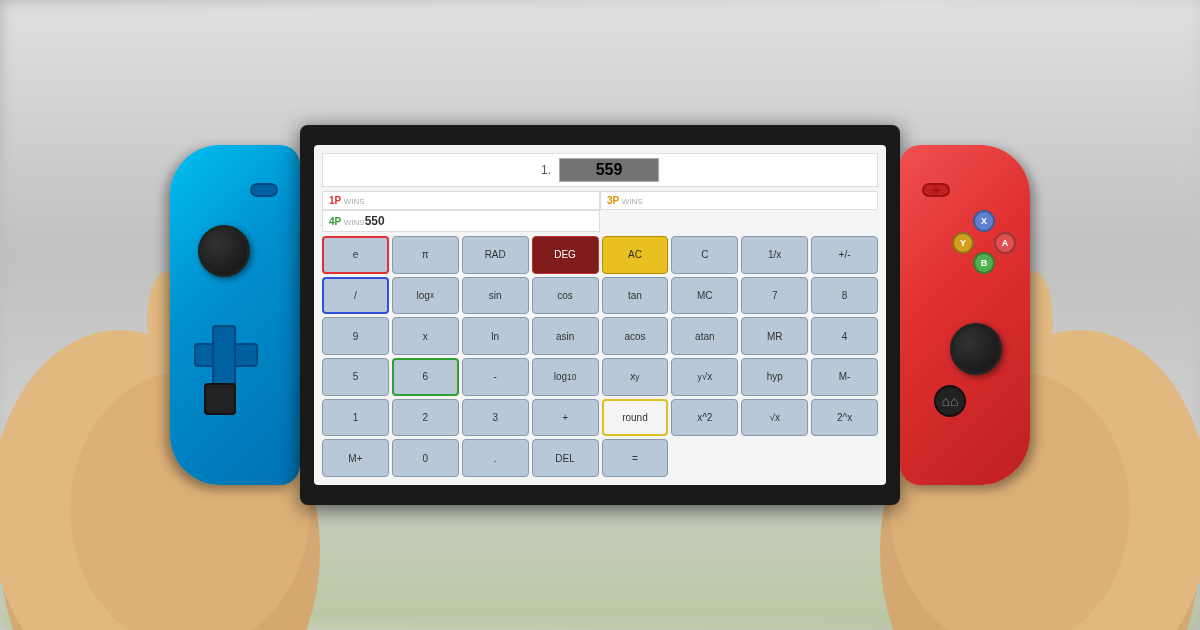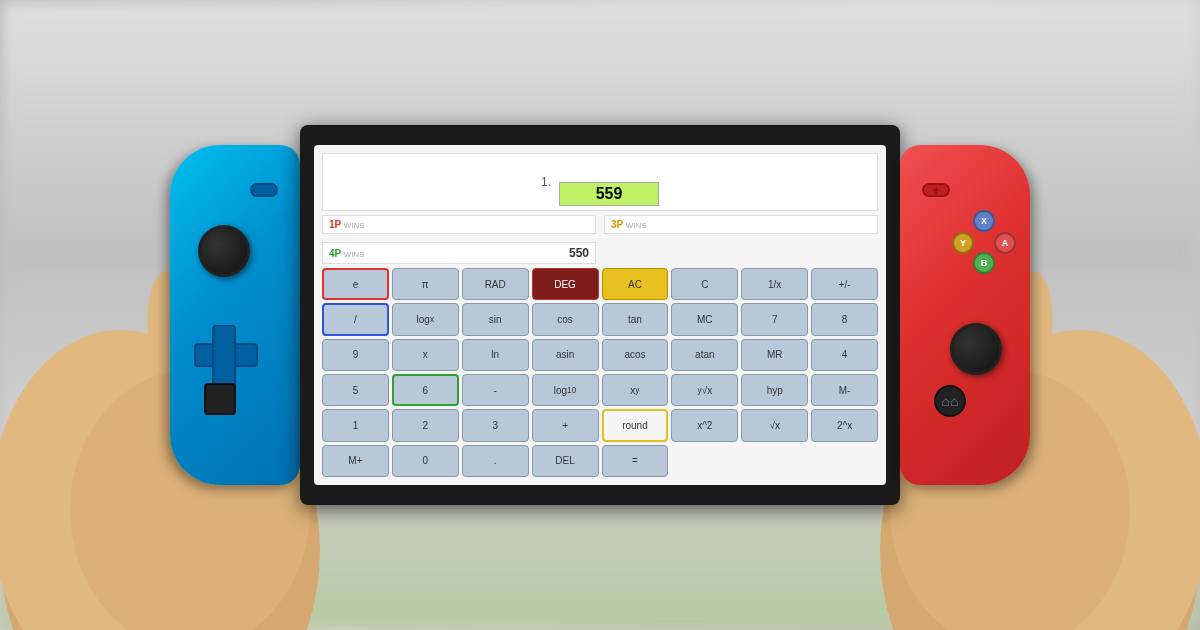--- a/index.html
+++ b/index.html
@@ -168,35 +168,34 @@
       border: 1px solid #ddd;
     }
 
     .score-label {
       font-size: 12px;
       color: #555;
       margin-right: 8px;
     }
 
     .score-display {
-      background: #bef264;
+      background: #737373;
       border: 1px solid #aaa;
       padding: 2px 20px;
       font-size: 16px;
       font-weight: bold;
       min-width: 100px;
       text-align: center;
-      margin-top: 24px;
     }
 
     
     .player-rows {
       display: grid;
       grid-template-columns: 1fr 1fr;
-      gap: 8px;
+      gap: 0;
       margin-bottom: 4px;
       font-size: 9px;
     }
 
     .player-cell {
       background: #fff;
       border: 1px solid #ddd;
       padding: 3px 6px;
     }
 
@@ -210,21 +209,20 @@
     .player-label.p3 { color: #e09000; }
     .player-label.p4 { color: #30a030; }
 
     .player-wins {
       color: #aaa;
       font-size: 8px;
     }
 
     .p4-score {
       display: flex;
-      justify-content: space-between;
       align-items: center;
     }
 
     .score-550 {
       font-size: 12px;
       font-weight: bold;
       color: #333;
     }
 
     

